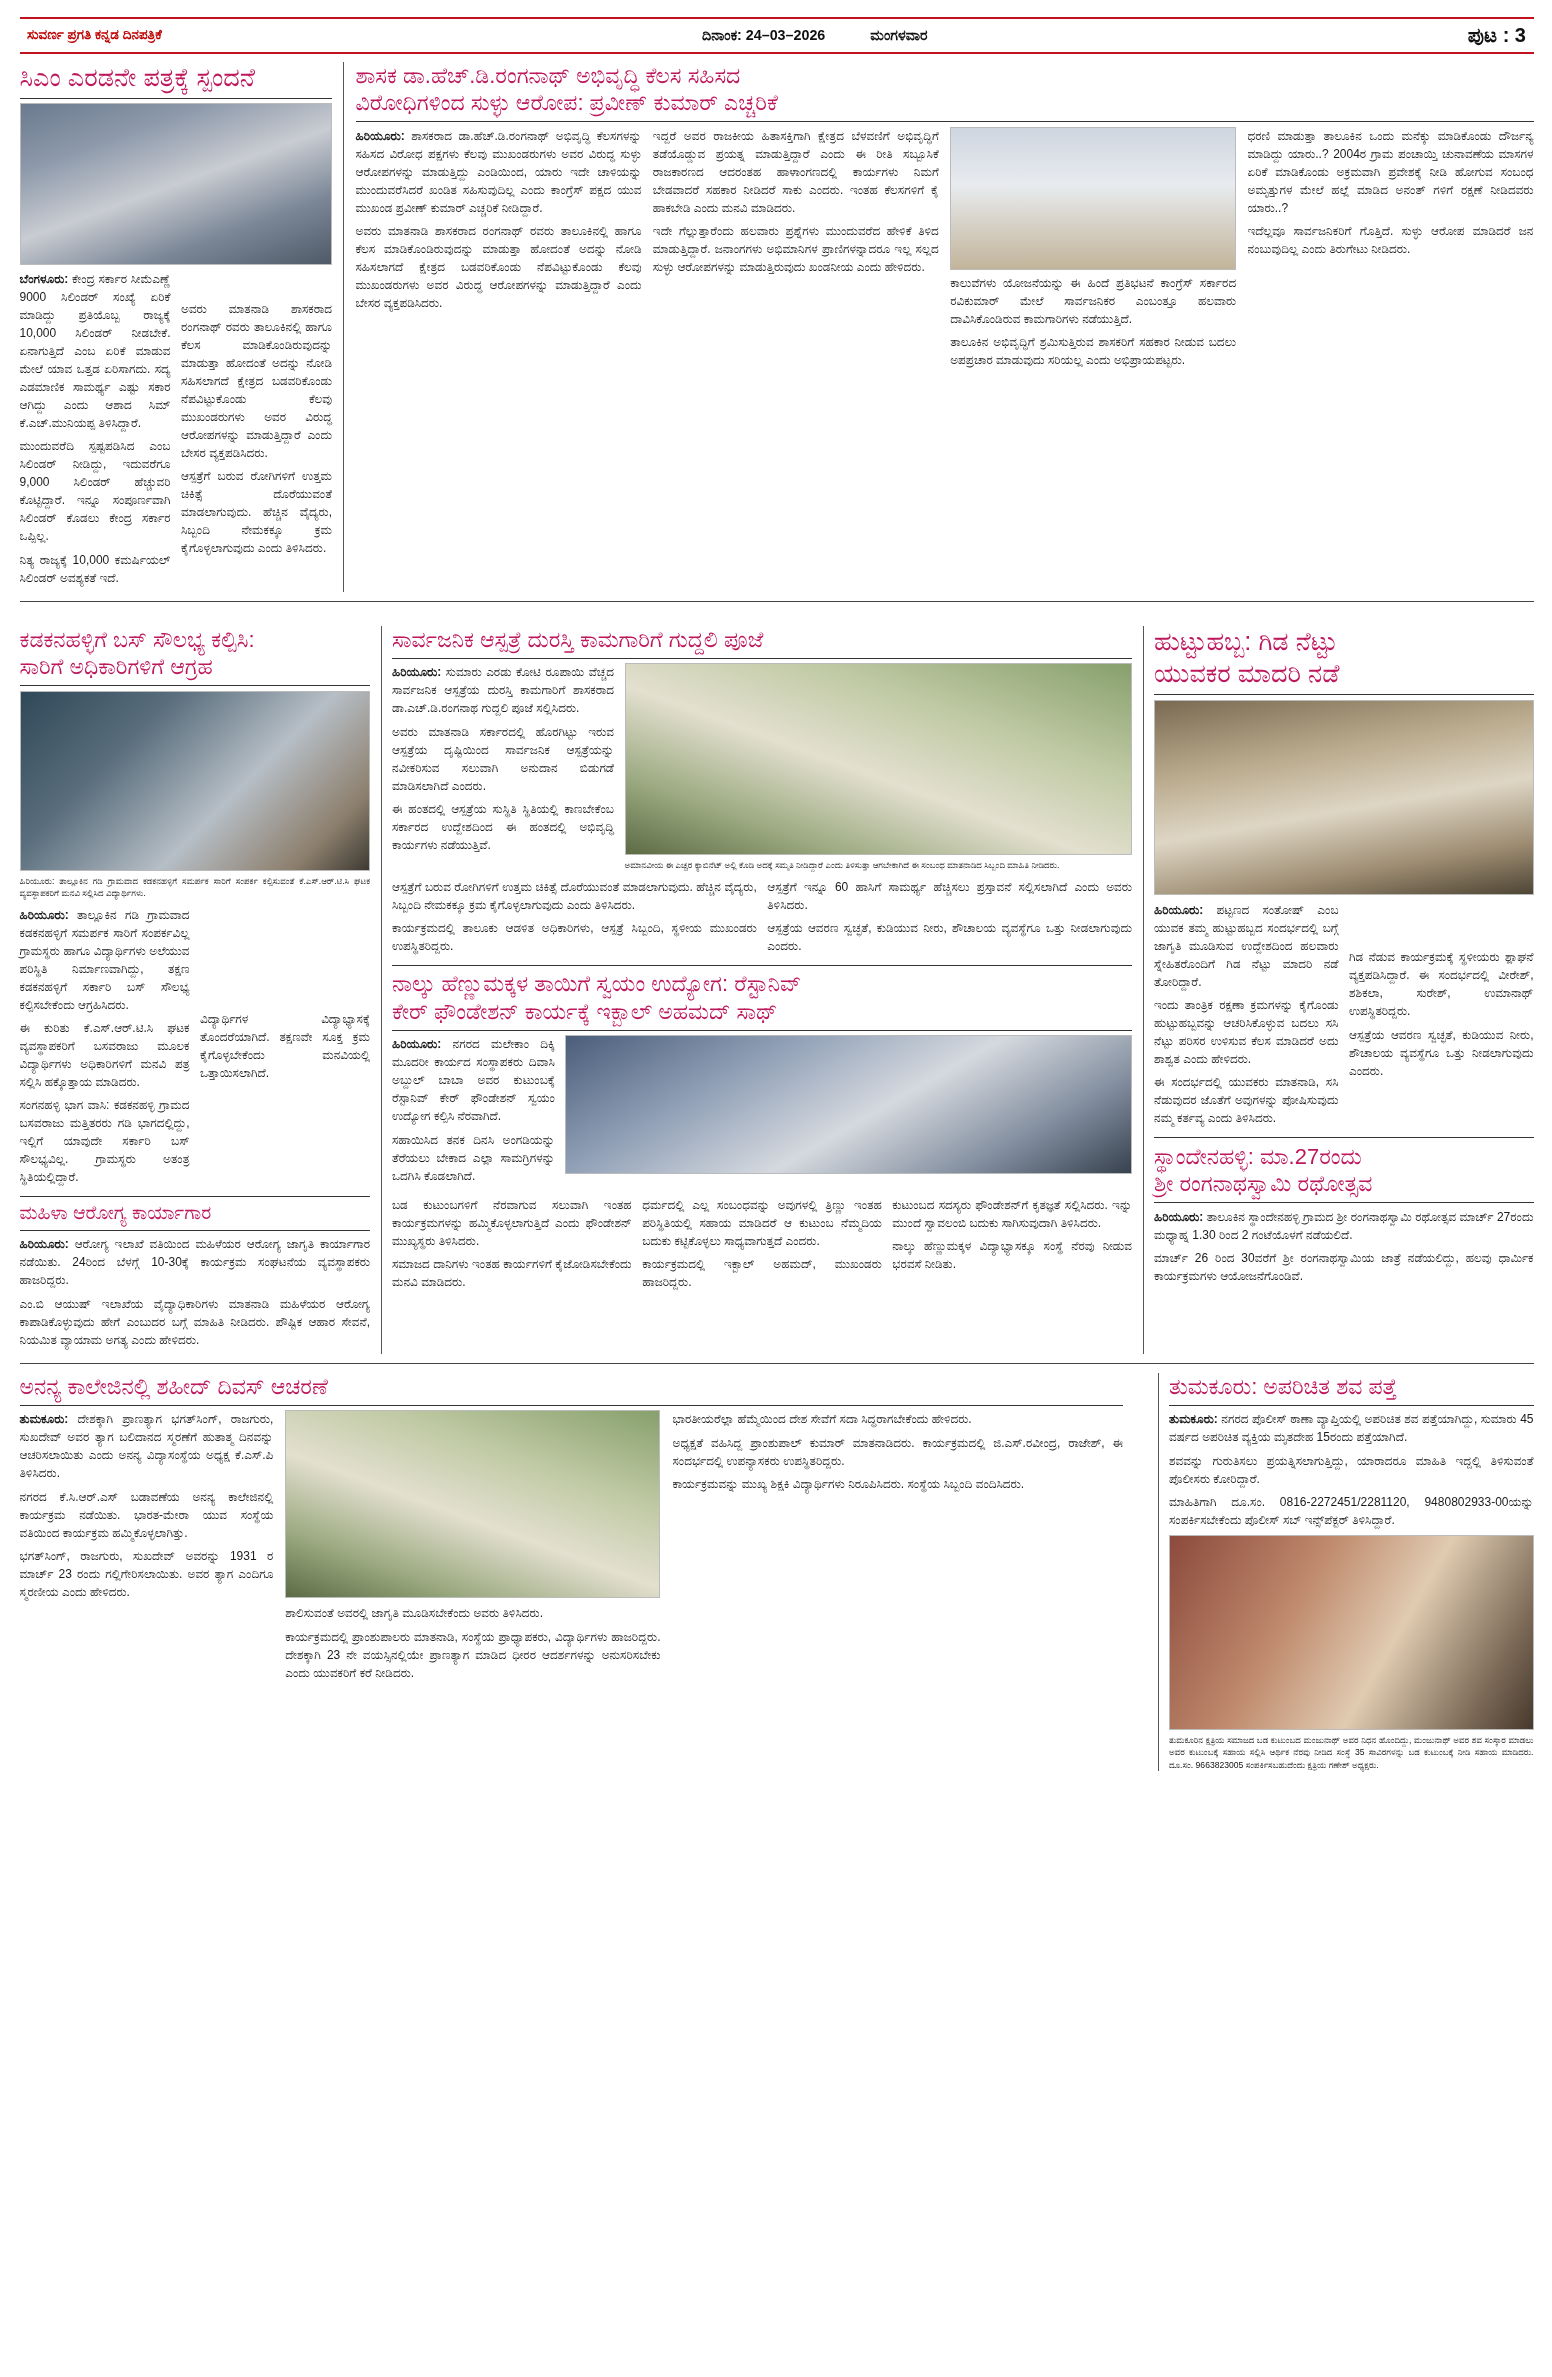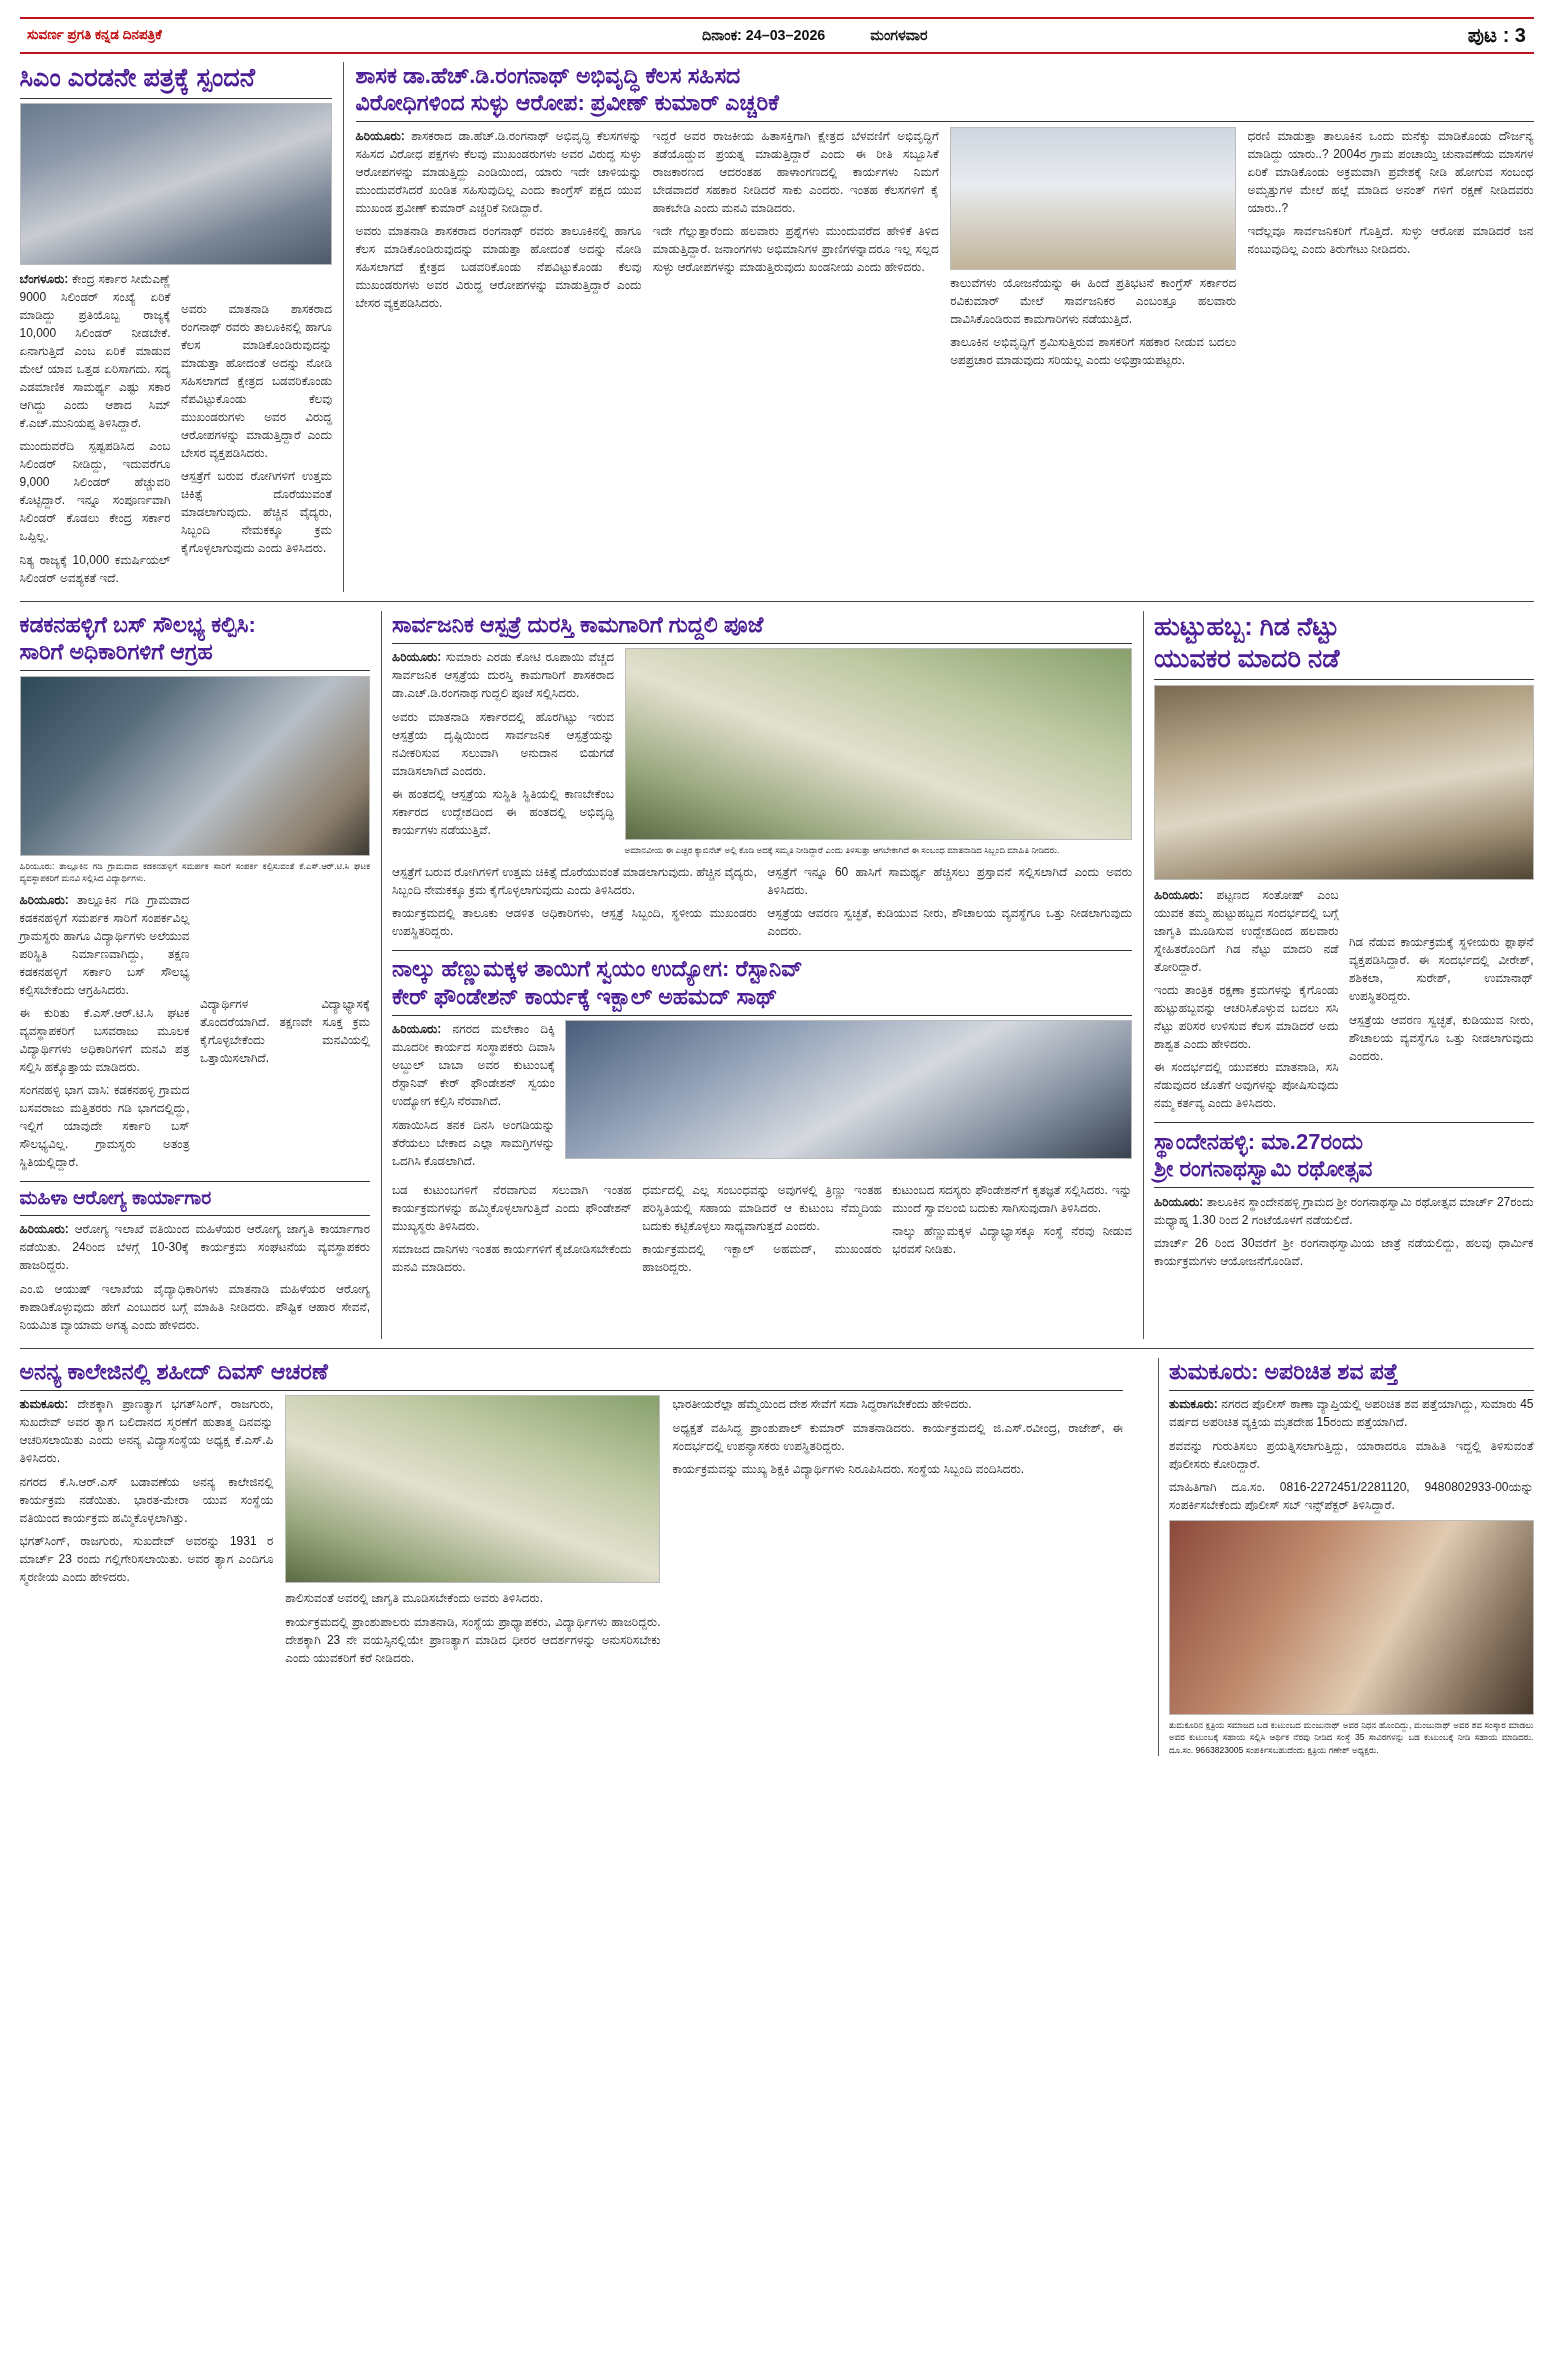--- a/index.html
+++ b/index.html
@@ -32,22 +32,22 @@
     color: #111;
   }
   .masthead .mh-left { color: #b00; font-size: 13.5px; }
   .masthead .mh-mid { display: flex; gap: 45px; font-size: 14.3px; }
   .masthead .mh-right { font-size: 20px; }
 
   
   .hr-thin { border-top: 0.8px solid #333; margin: 4.5px 0; }
 
   .headline-red {
-    color: #4c1d95;
-    font-weight: bold;
+    color: #be185d;
+    font-weight: normal;
     line-height: 1.25;
   }
   .h-xl { font-size: 22px; }
   .h-lg { font-size: 25.5px; }
   .h-md { font-size: 22px; }
   .h-sm { font-size: 19px; }
 
   .body-text {
     font-size: 12px;
     line-height: 1.5;
@@ -83,21 +83,21 @@
 
   
   .top-section { display: flex; gap: 0; margin-top: 7.5px; }
   .top-left { width: 323px; padding-right: 10.5px; }
   .top-right { flex: 1; padding-left: 12px; }
   .cols-2 { display: flex; gap: 10.5px; align-items: center; }
   .cols-2 > div { flex: 1; }
   .sec-divider-h2 { border-top: 1.5px solid #444; margin: 9px 0; }
 
   
-  .mid-section { display: flex; margin-top: 9px; }
+  .mid-section { display: flex; margin-top: 24px; }
   .mid-a { width: 361px; padding-right: 10.5px; }
   .mid-b { flex: 1; padding: 0 10.5px; }
   .mid-c { width: 391px; padding-left: 10.5px; }
 
   .bottom-section { display: flex; margin-top: 7.5px; }
   .bot-main { flex: 1; padding-right: 10.5px; }
   .bot-side { width: 376px; padding-left: 10.5px; margin-left: 24px; }
 
   .inline-photo-wrap { margin-bottom: 4.5px; }
 

